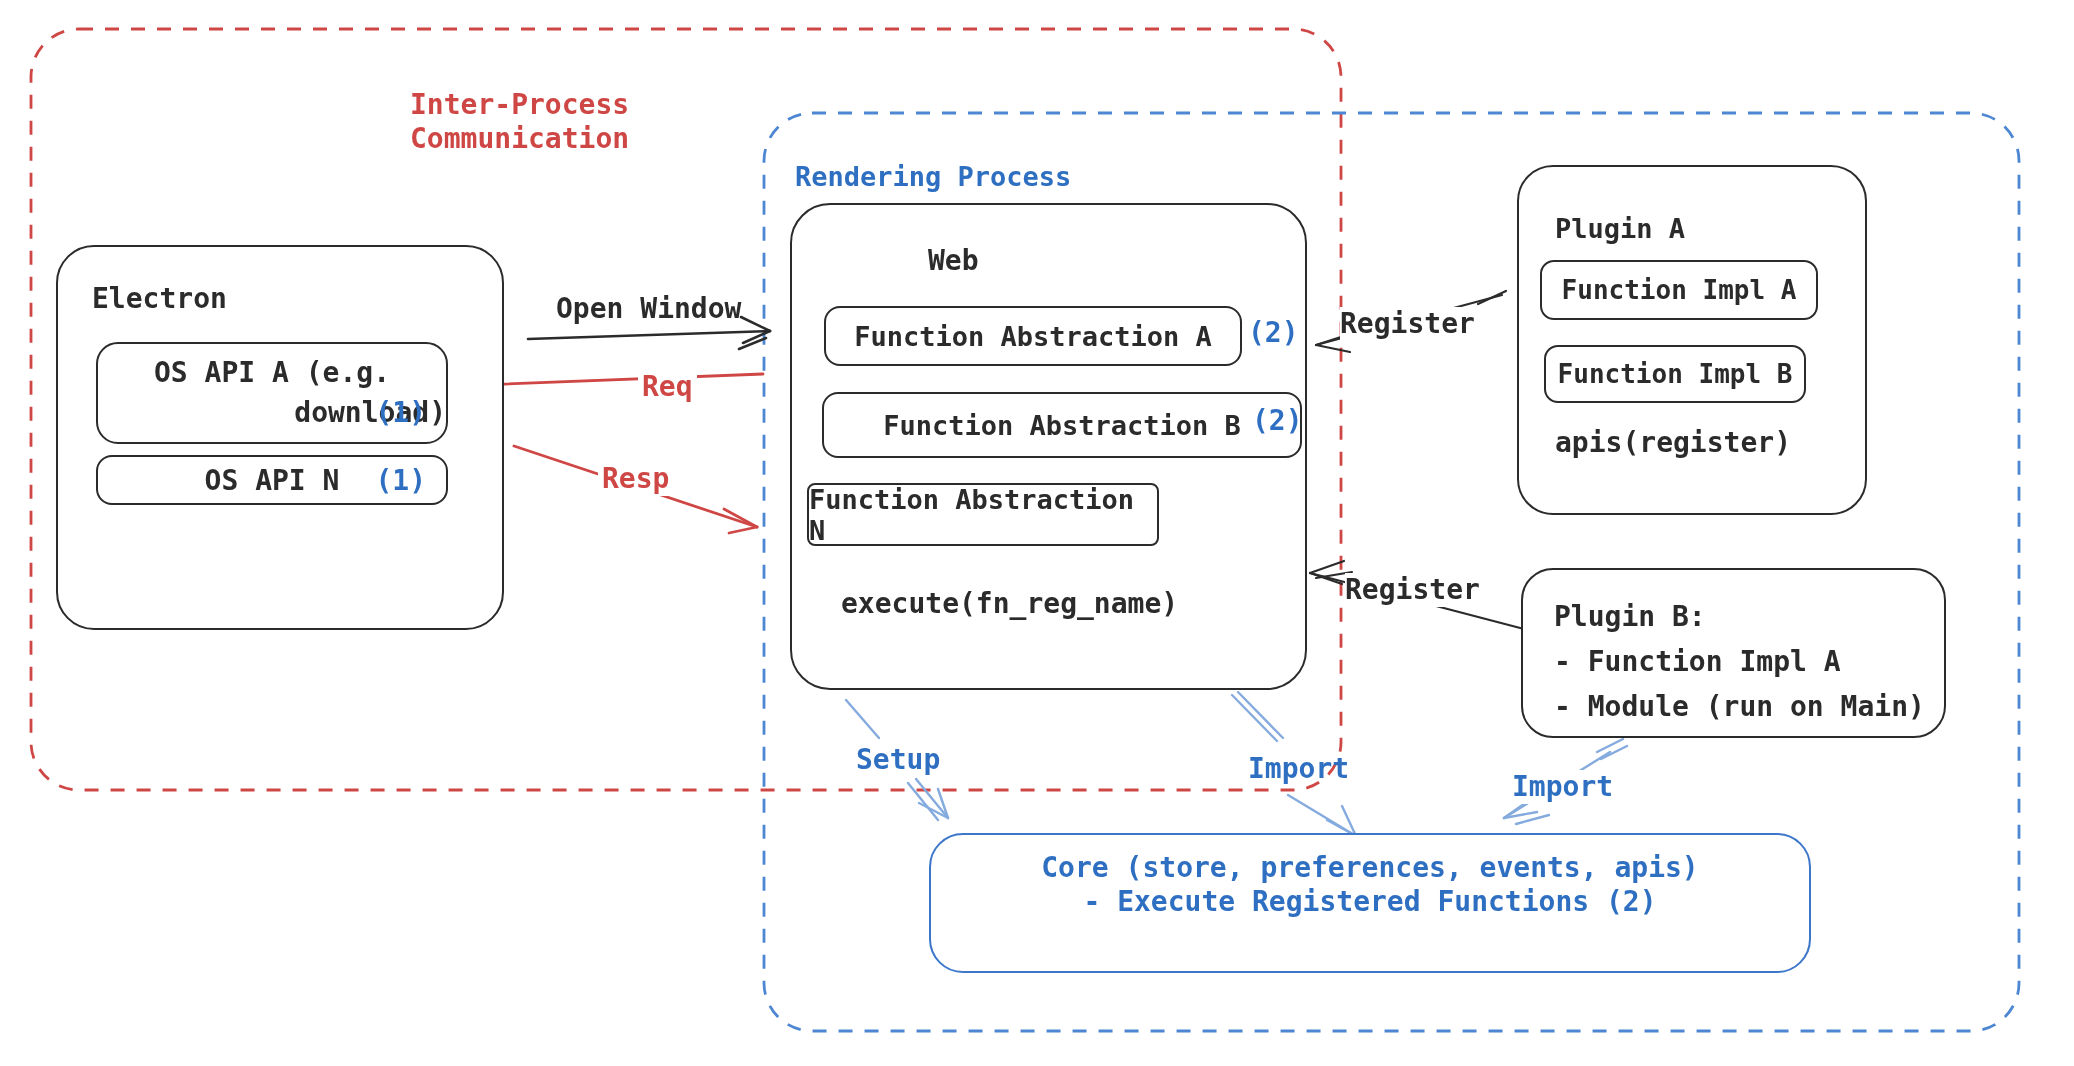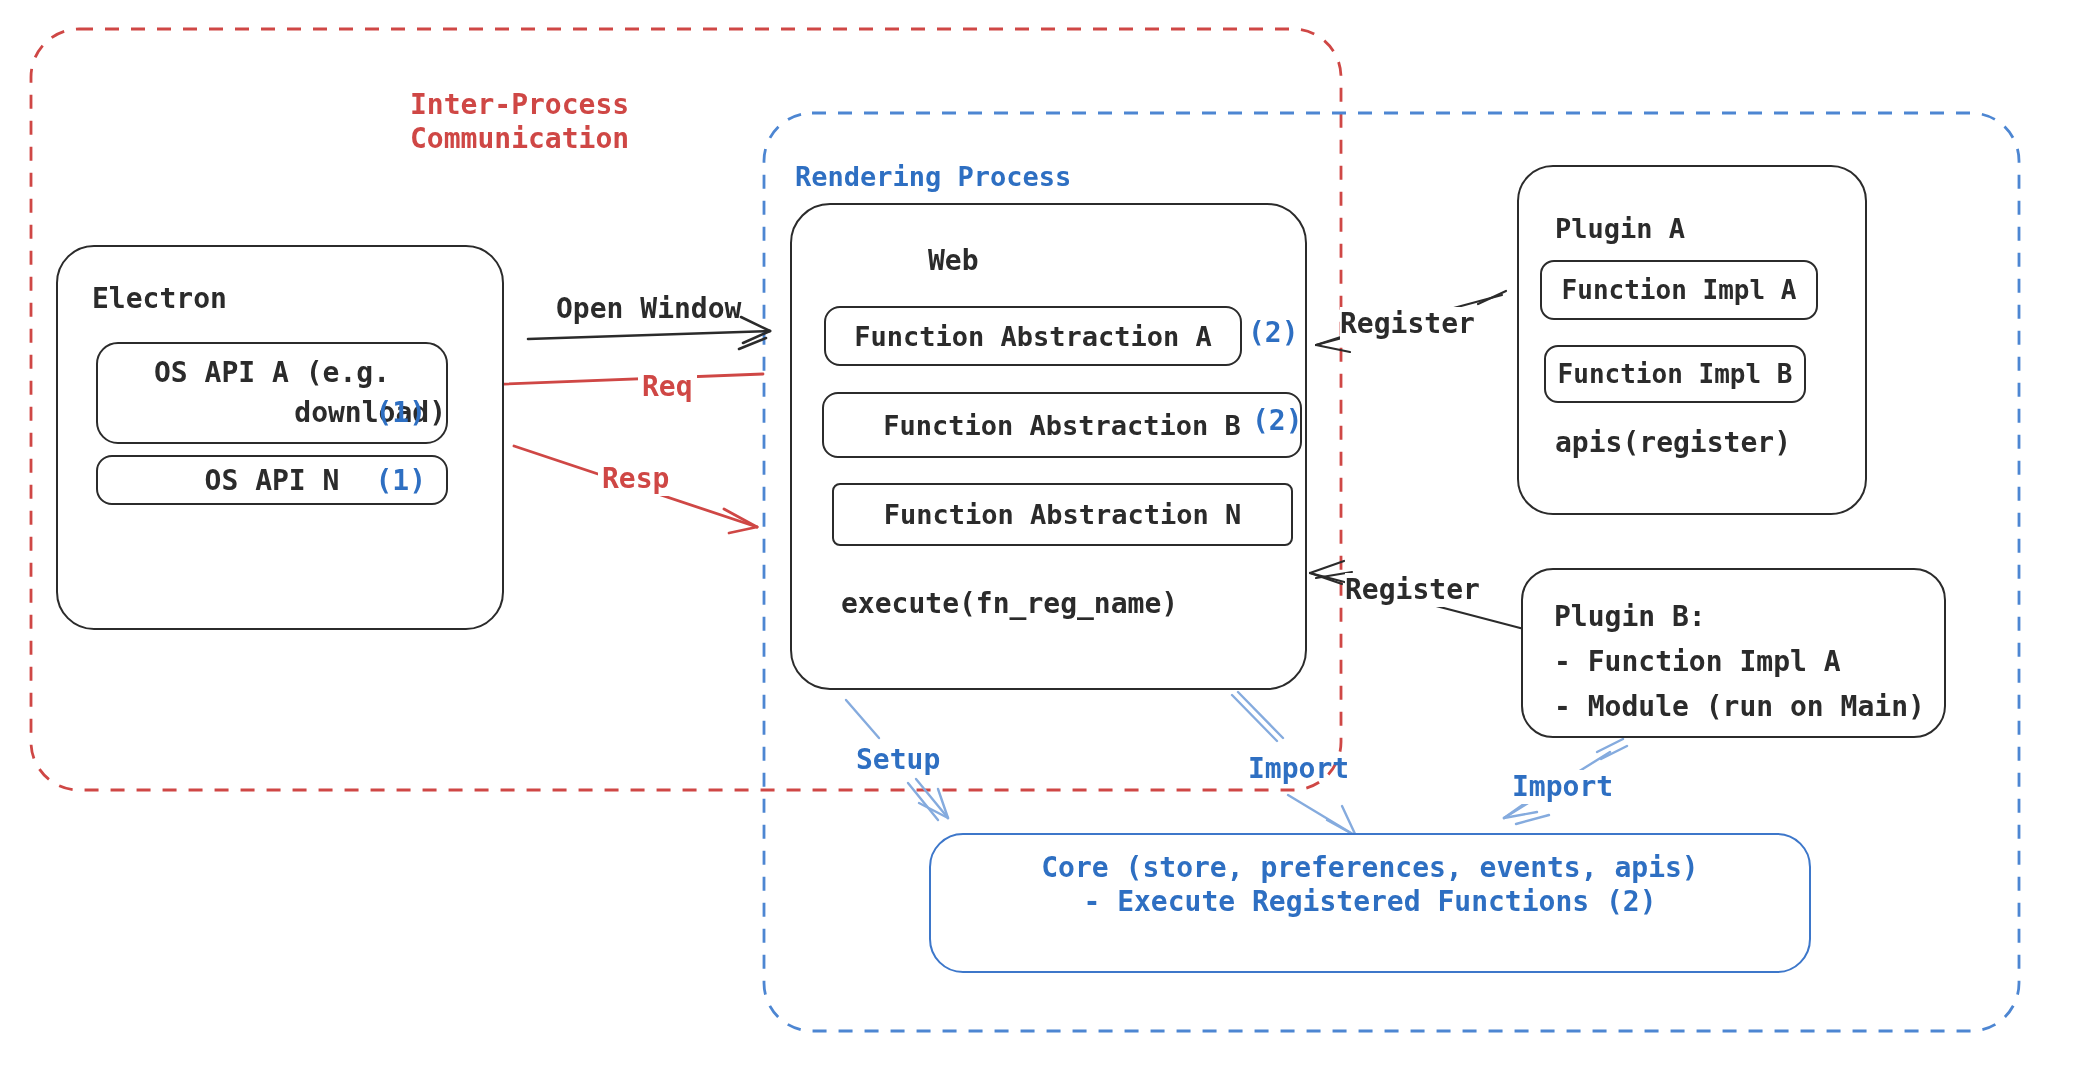--- a/index.html
+++ b/index.html
@@ -117,21 +117,21 @@
   <div class="box" style="left:824px;top:306px;width:418px;height:60px;border-radius:16px;border-width:2px;">
     <div class="center-col" style="font-size:27px;">Function Abstraction A</div>
   </div>
   <div class="fa-badge blue" style="left:1248px;top:316px;">(2)</div>
 
   <div class="box" style="left:822px;top:392px;width:480px;height:66px;border-radius:16px;border-width:2px;">
     <div class="center-col" style="font-size:27px;">Function Abstraction B</div>
   </div>
   <div class="fa-badge blue" style="left:1252px;top:404px;">(2)</div>
 
-  <div class="box" style="left:832px;top:483px;width:461px;height:63px;border-radius:8px;border-width:2px;">
+  <div class="box" style="left:807px;top:483px;width:352px;height:63px;border-radius:8px;border-width:2px;">
     <div class="center-col" style="font-size:27px;">Function Abstraction N</div>
   </div>
 
   <div class="lbl" style="left:841px;top:587px;">execute(fn_reg_name)</div>
 
   <div class="box" style="left:1517px;top:165px;width:350px;height:350px;border-radius:36px;"></div>
   <div class="lbl" style="left:1555px;top:212px;font-size:27px;">Plugin A</div>
   <div class="box" style="left:1540px;top:260px;width:278px;height:60px;border-radius:14px;border-width:2px;">
     <div class="center-col" style="font-size:26px;">Function Impl A</div>
   </div>

